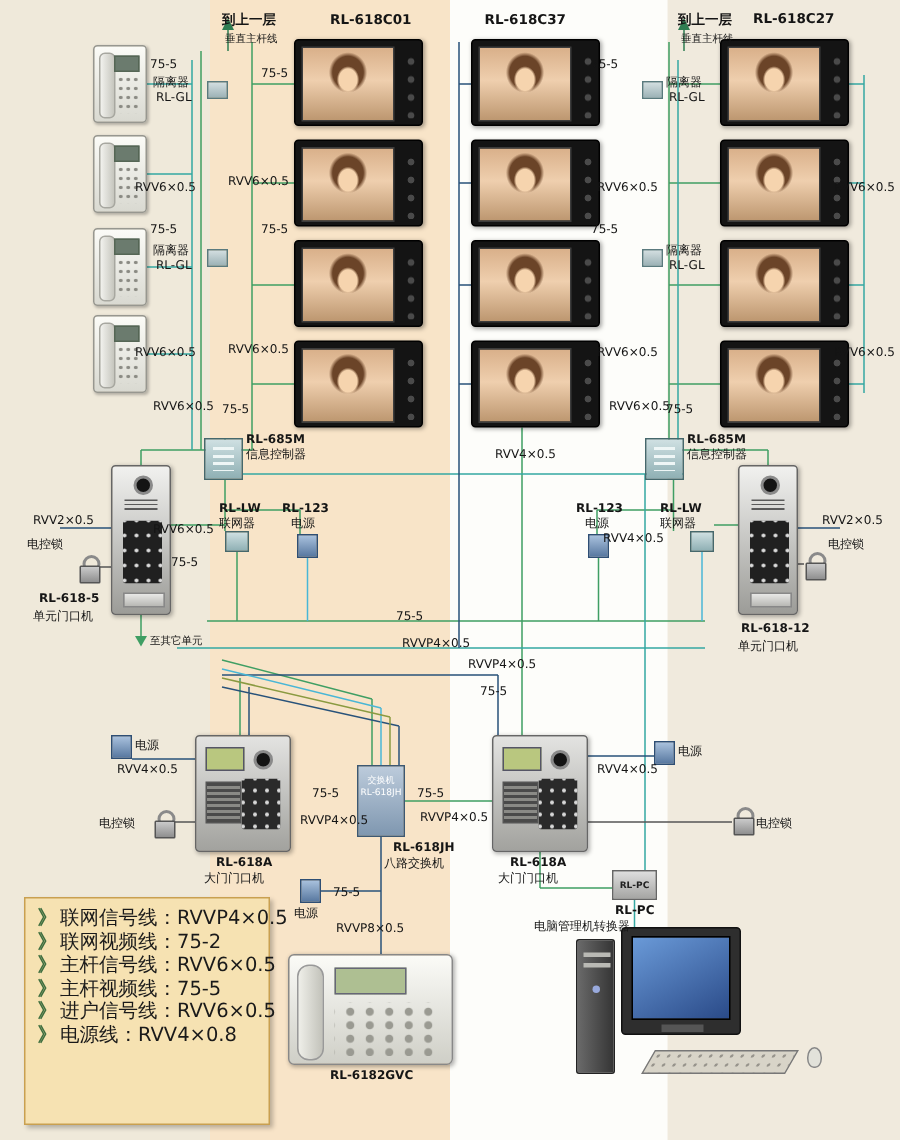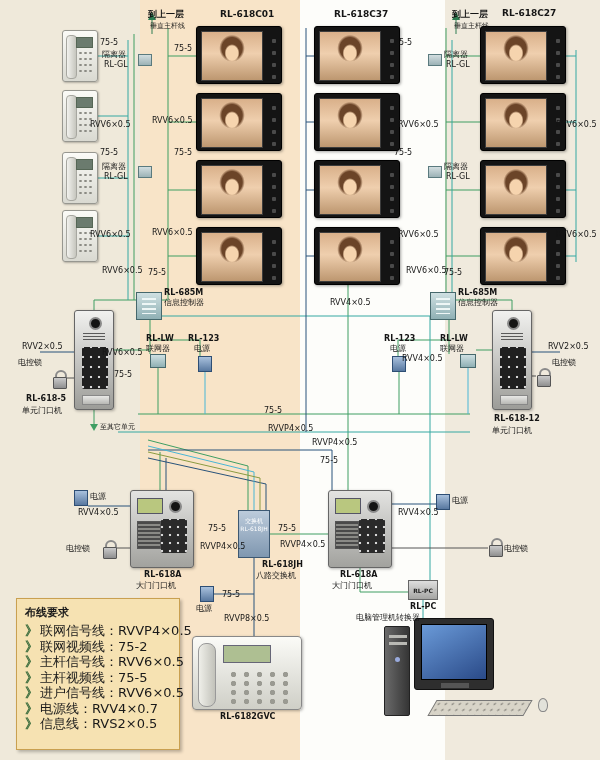--- a/index.html
+++ b/index.html
@@ -116,21 +116,21 @@
         M40 352 H74 M560 352 H532 M148 458 L266 484 M266 484 V510"></path>
       <path stroke="#49b6d6" d="M148 446 L254 472 M254 472 V510 M205 372 V414 M468 368 V414"></path>
       <path stroke="#8a9a40" d="M148 452 L260 478 M260 478 V510"></path>
       <path stroke="#555555" d="M66 378 H74 M532 376 H536 M116 548 H130 M392 548 H488"></path>
     </g>
   </svg>
 
   <span class="lbl hdr" style="left:148px;top:10px">到上一层</span>
   <span class="lbl tiny" style="left:150px;top:22px">垂直主杆线</span>
   <span class="lbl hdr" style="left:220px;top:10px">RL-618C01</span>
-  <span class="lbl hdr" style="left:334px;top:10px">RL-618C37</span>
+  <span class="lbl hdr" style="left:323px;top:10px">RL-618C37</span>
   <span class="lbl hdr" style="left:452px;top:10px">到上一层</span>
   <span class="lbl tiny" style="left:454px;top:22px">垂直主杆线</span>
   <span class="lbl hdr" style="left:502px;top:9px">RL-618C27</span>
 
   <div class="dev hs" style="left:62px;top:30px">
       <i class="bar"></i>
       <i class="scr"></i>
       <i class="keys"></i>
     </div>
   <div class="dev hs" style="left:62px;top:90px">
@@ -362,23 +362,21 @@
       <i class="pbtn"></i>
     </div>
   <div class="dev pcmon" style="left:414px;top:618px">
       <i class="scr"></i>
       <i class="base"></i>
     </div>
   <div class="dev kbd" style="left:432px;top:700px"></div>
   <div class="dev mouse" style="left:538px;top:698px"></div>
 
   <div class="req">
-    <div class="req-title">布线要求</div>
     <div class="req-row"><span class="req-bullet">》</span><span>联网信号线：RVVP4×0.5</span></div>
     <div class="req-row"><span class="req-bullet">》</span><span>联网视频线：75-2</span></div>
     <div class="req-row"><span class="req-bullet">》</span><span>主杆信号线：RVV6×0.5</span></div>
     <div class="req-row"><span class="req-bullet">》</span><span>主杆视频线：75-5</span></div>
     <div class="req-row"><span class="req-bullet">》</span><span>进户信号线：RVV6×0.5</span></div>
-    <div class="req-row"><span class="req-bullet">》</span><span>电源线：RVV4×0.7</span></div>
-    <div class="req-row"><span class="req-bullet">》</span><span>信息线：RVS2×0.5</span></div>
+    <div class="req-row"><span class="req-bullet">》</span><span>电源线：RVV4×0.8</span></div>
   </div>
 
 </div>
 
 </body></html>

